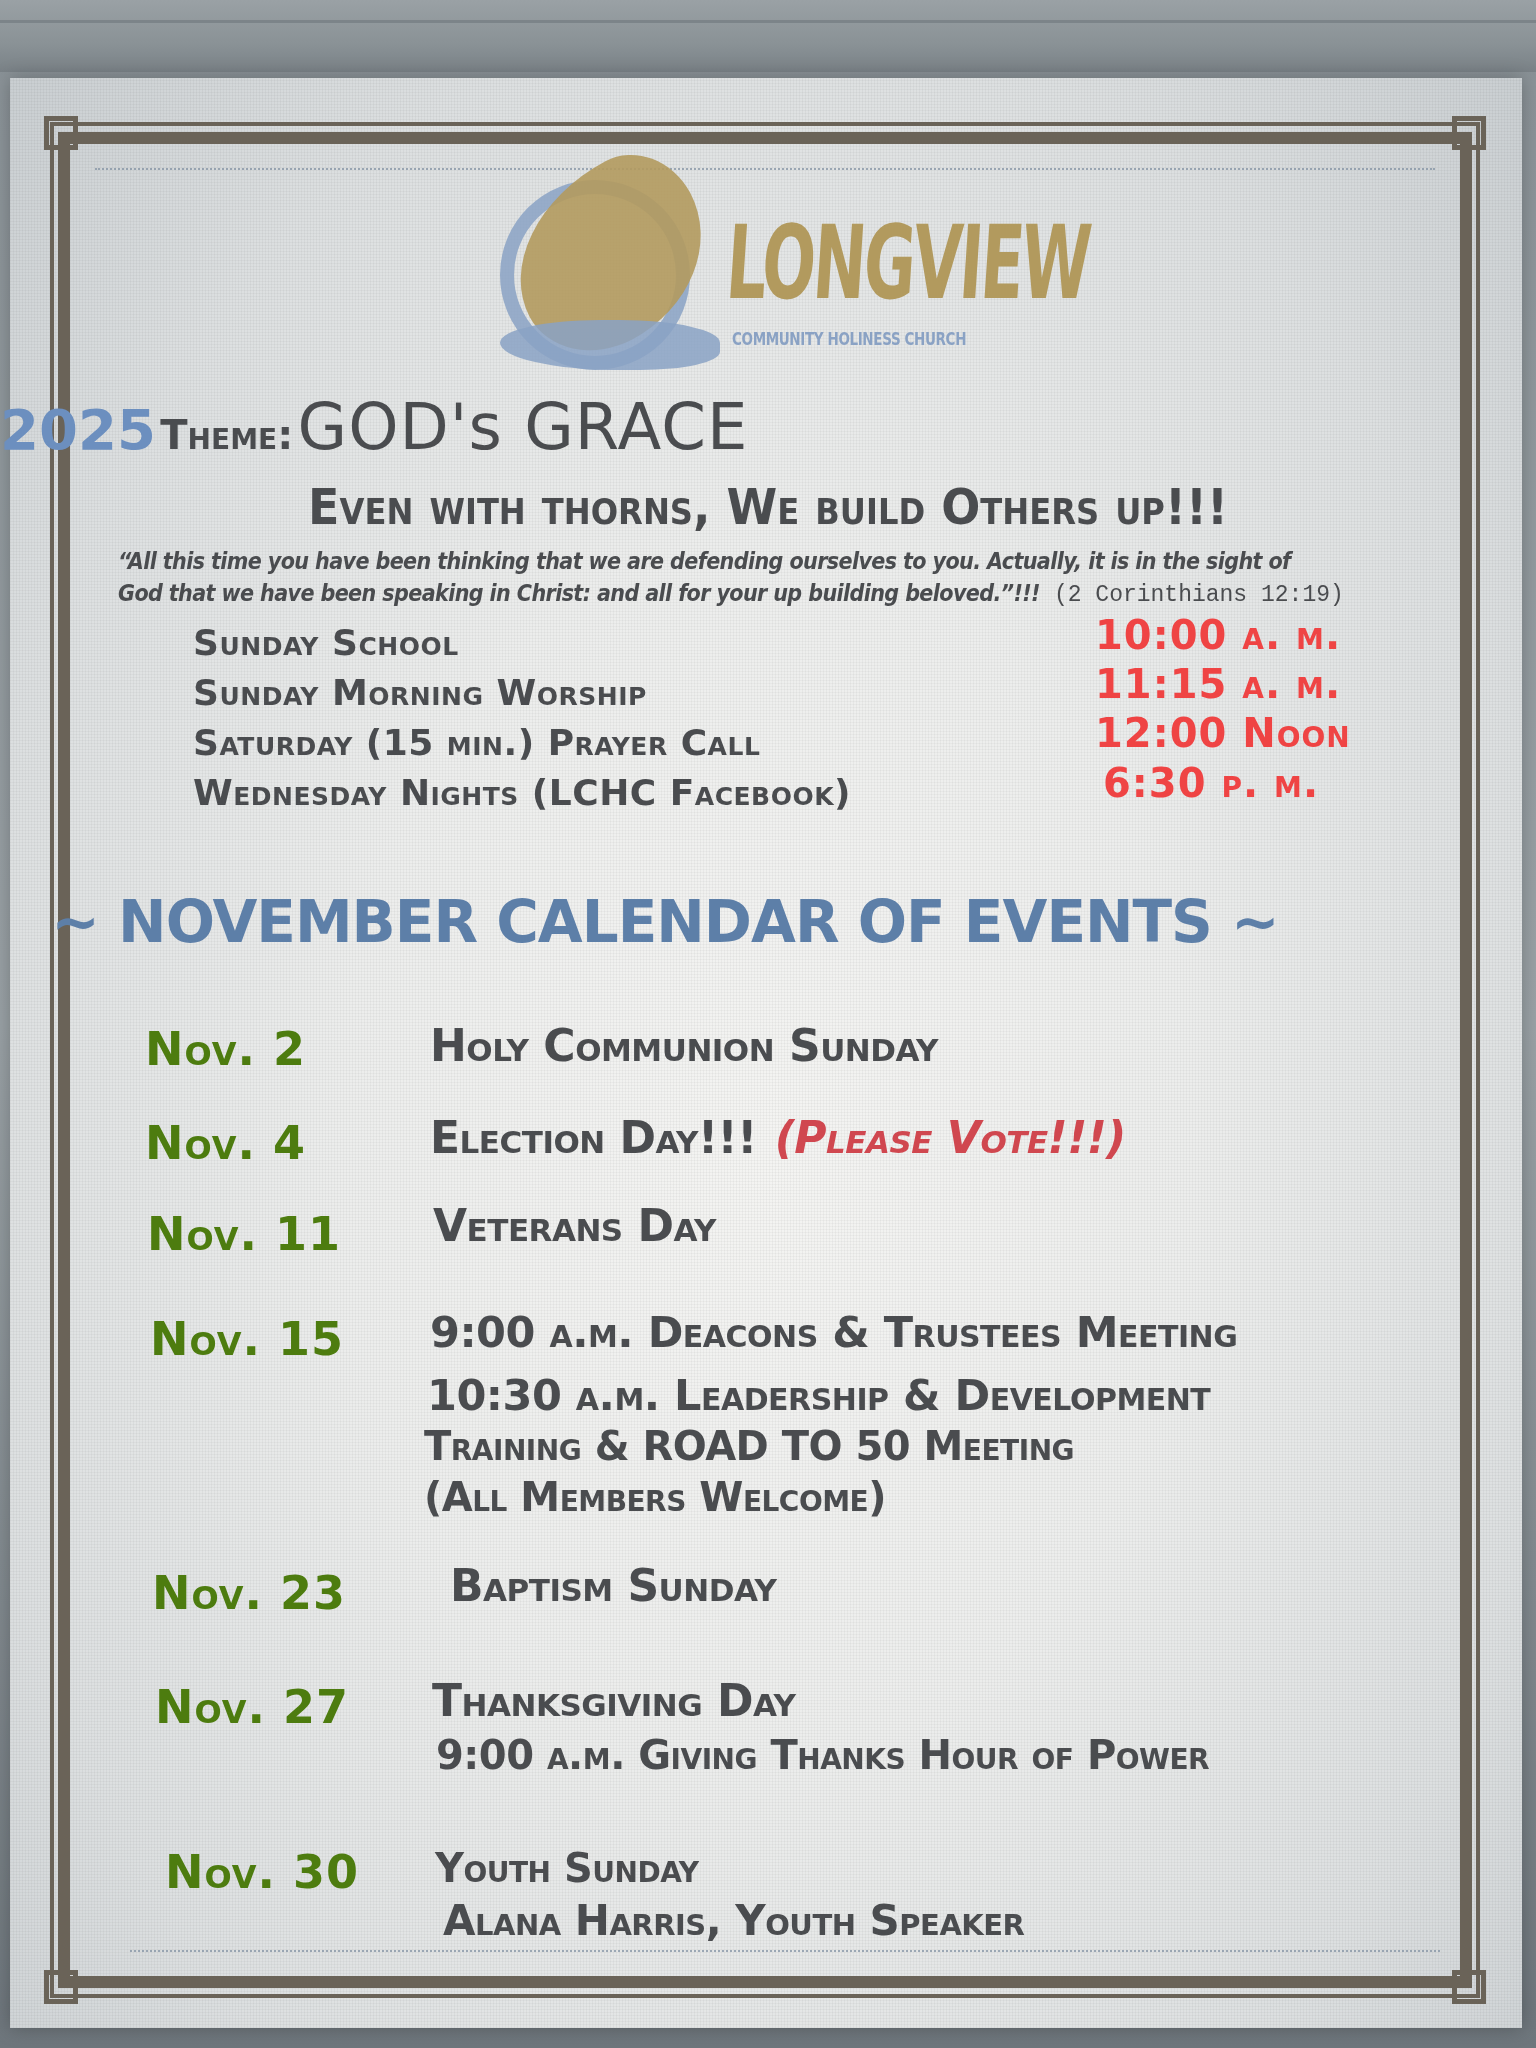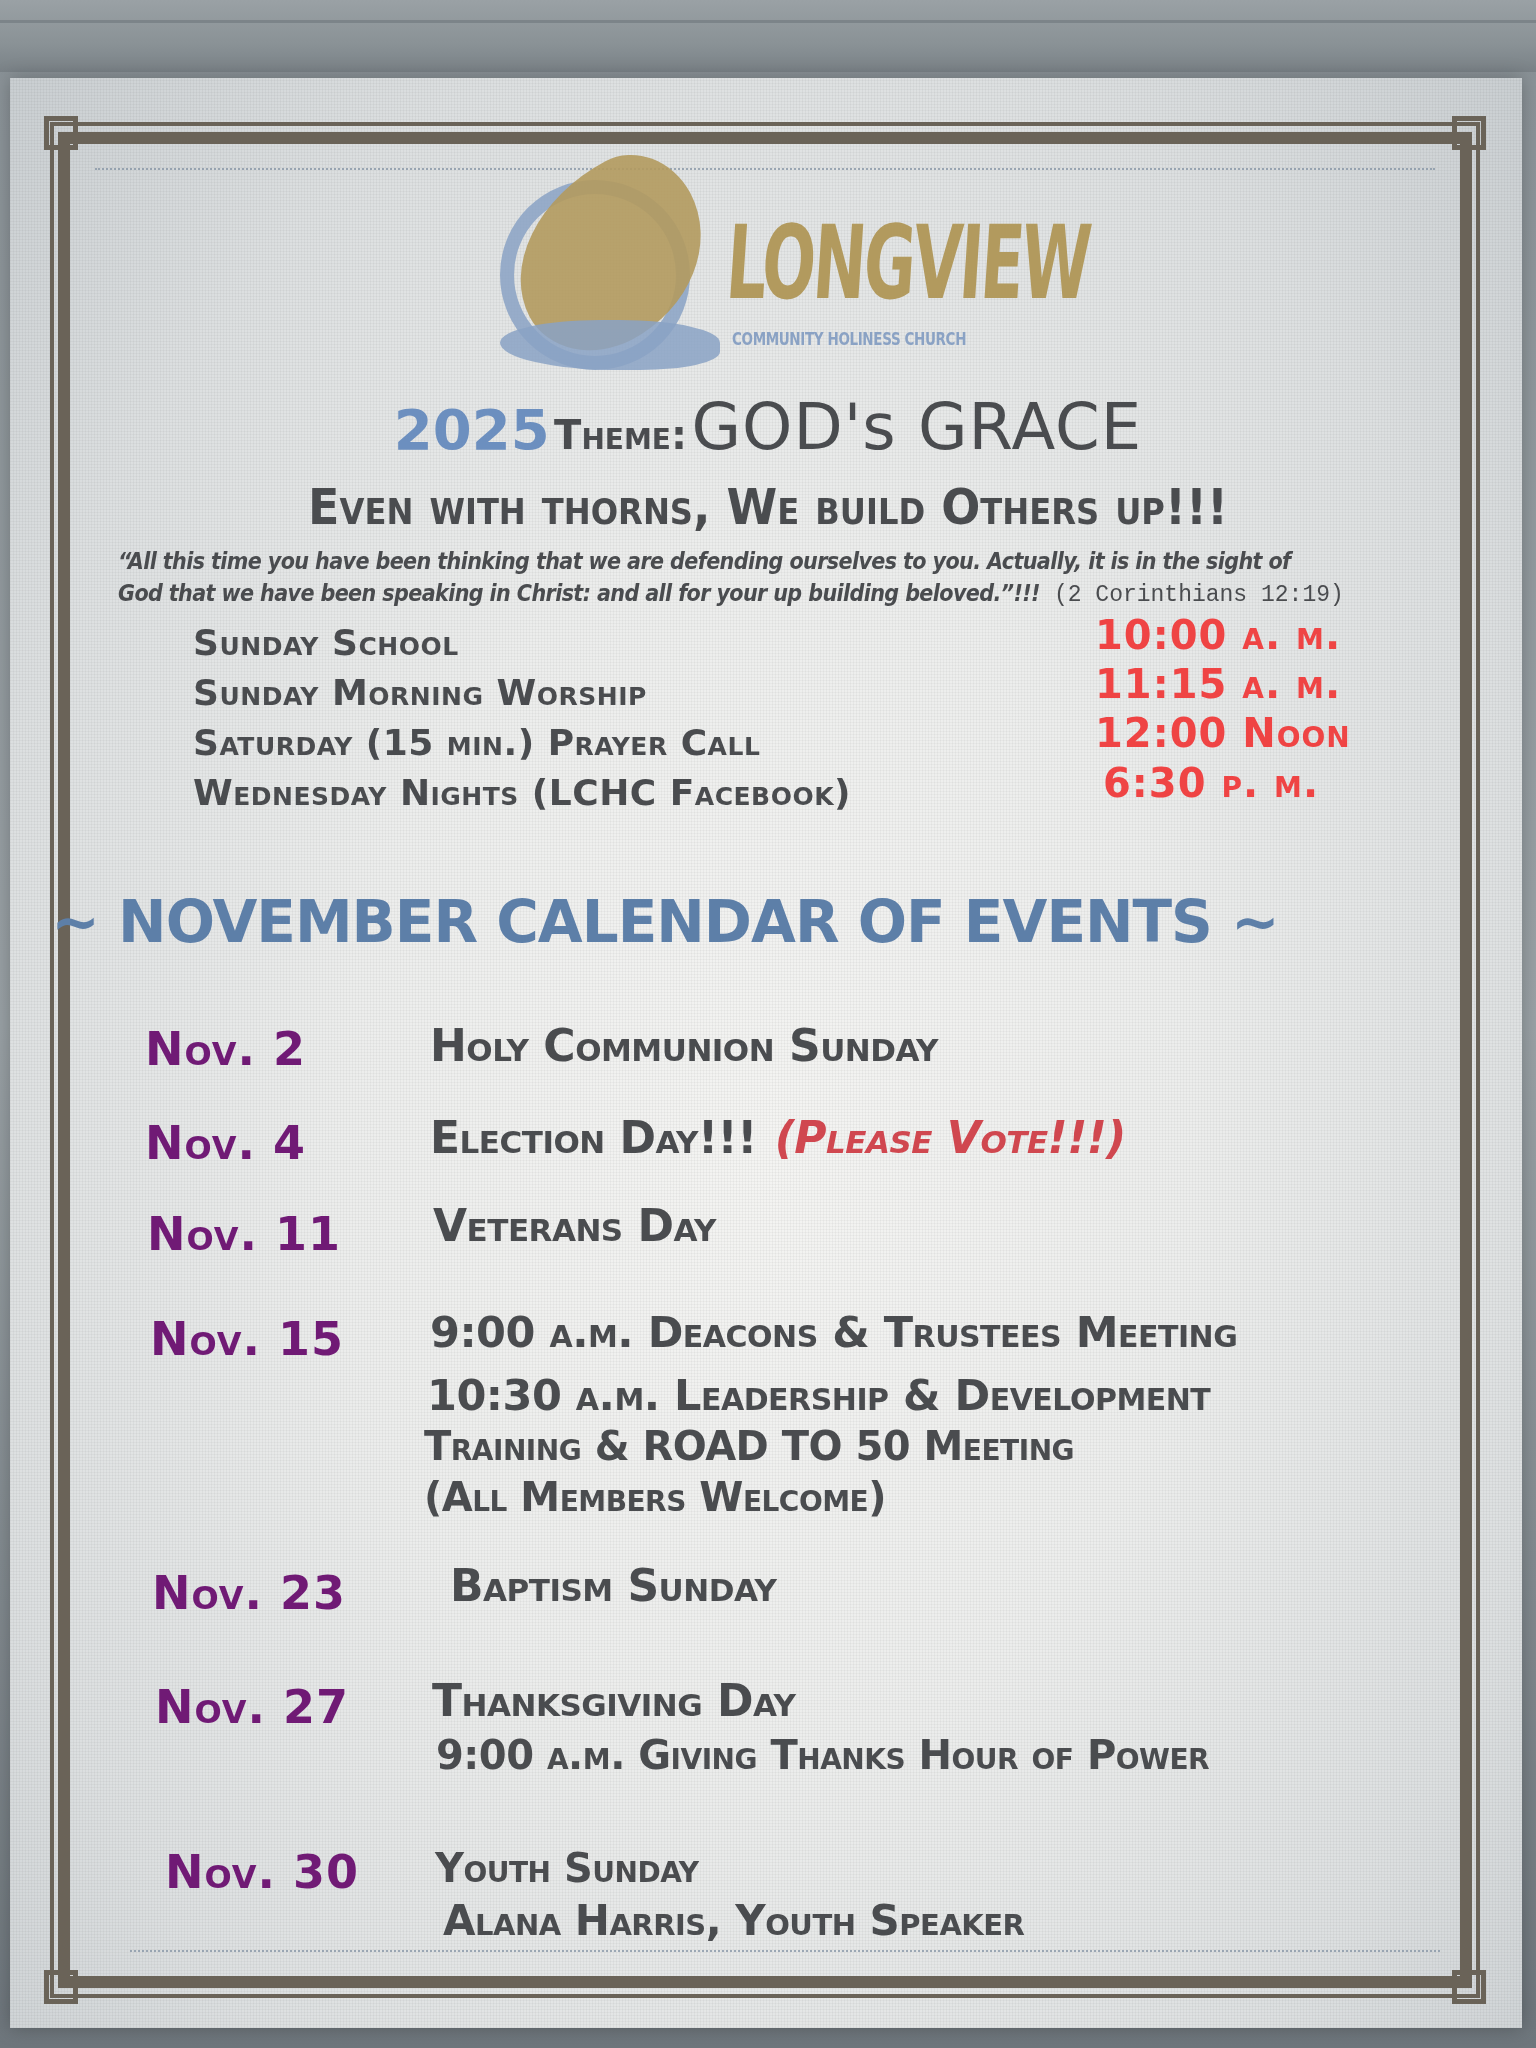--- a/index.html
+++ b/index.html
@@ -59,21 +59,21 @@
     position:absolute; left:250px; top:62px; font-family:"DejaVu Sans", sans-serif; font-weight:bold;
     font-size:102px; color:#b29a5e; letter-spacing:-4px; transform: scaleX(0.62) skewX(-6deg); transform-origin:left top;
     line-height:1;
   }
   .logo-sub {
     position:absolute; left:252px; top:178px; font-family:"DejaVu Sans", sans-serif; font-weight:bold;
     font-size:18px; color:#8aa2c4; letter-spacing:-0.5px; transform: scaleX(0.75); transform-origin:left top;
   }
 
   .theme-line {
-    position:absolute; left:0; width:1536px; top:395px; text-align:center; white-space:nowrap;
+    position:absolute; left:0; width:1536px; top:395px; text-align:left; white-space:nowrap;
     font-weight:bold; line-height:1;
   }
   .theme-year { font-size:56px; color:#6c8fbf; font-family:"DejaVu Sans", sans-serif; }
   .theme-label { font-size:40px; color:#4a4c4f; font-variant:small-caps; font-family:"DejaVu Sans", sans-serif; }
   .theme-value { font-size:64px; color:#4a4c4f; font-family:"DejaVu Sans", sans-serif; font-weight:normal; letter-spacing:1px; }
 
   .subtitle {
     position:absolute; left:0; width:1536px; top:478px; text-align:center; white-space:nowrap;
     font-size:50px; font-weight:bold; color:#4a4c4f; font-variant:small-caps; font-family:"DejaVu Sans", sans-serif;
     transform: scaleX(0.92);
@@ -92,21 +92,21 @@
     position:absolute; left:1095px; font-size:40px; font-weight:bold; font-variant:small-caps; color:#ef4444;
     font-family:"DejaVu Sans", sans-serif; white-space:nowrap; letter-spacing:1px;
   }
 
   .cal-heading {
     position:absolute; left:0; width:1330px; top:888px; text-align:center; white-space:nowrap;
     font-size:58px; font-weight:bold; color:#5d7fa8; font-family:"DejaVu Sans", sans-serif; letter-spacing:-1px;
   }
 
   .ev-date {
-    position:absolute; font-size:46px; font-weight:bold; font-variant:small-caps; color:#701a75;
+    position:absolute; font-size:46px; font-weight:bold; font-variant:small-caps; color:#4d7c0f;
     font-family:"DejaVu Sans", sans-serif; white-space:nowrap; letter-spacing:1px;
   }
   .ev-desc {
     position:absolute; font-size:44px; font-weight:bold; font-variant:small-caps; color:#4a4c4f;
     font-family:"DejaVu Sans", sans-serif; white-space:nowrap; letter-spacing:-0.5px;
   }
   .ev-note {
     color:#d0474f; font-style:italic; margin-left:18px;
   }
 </style>

